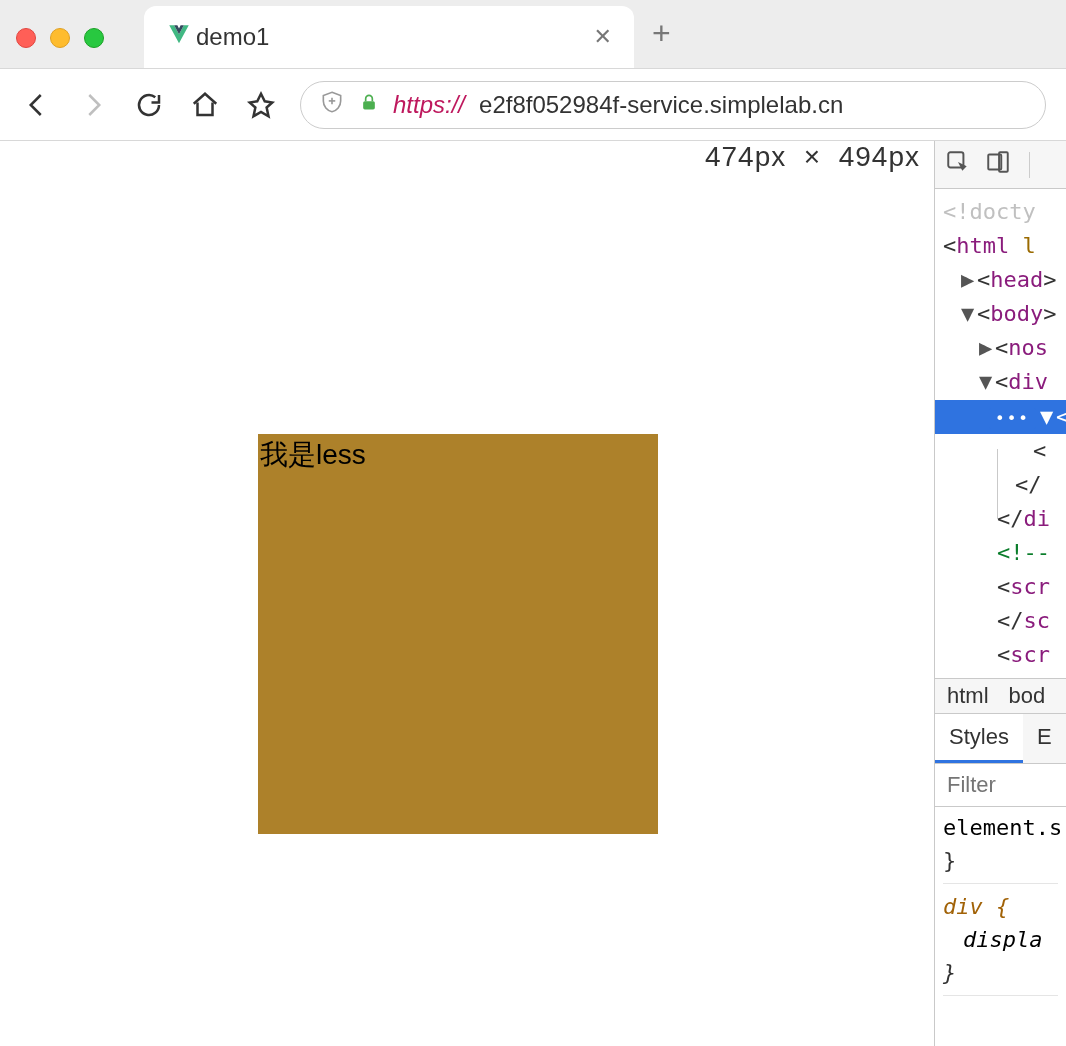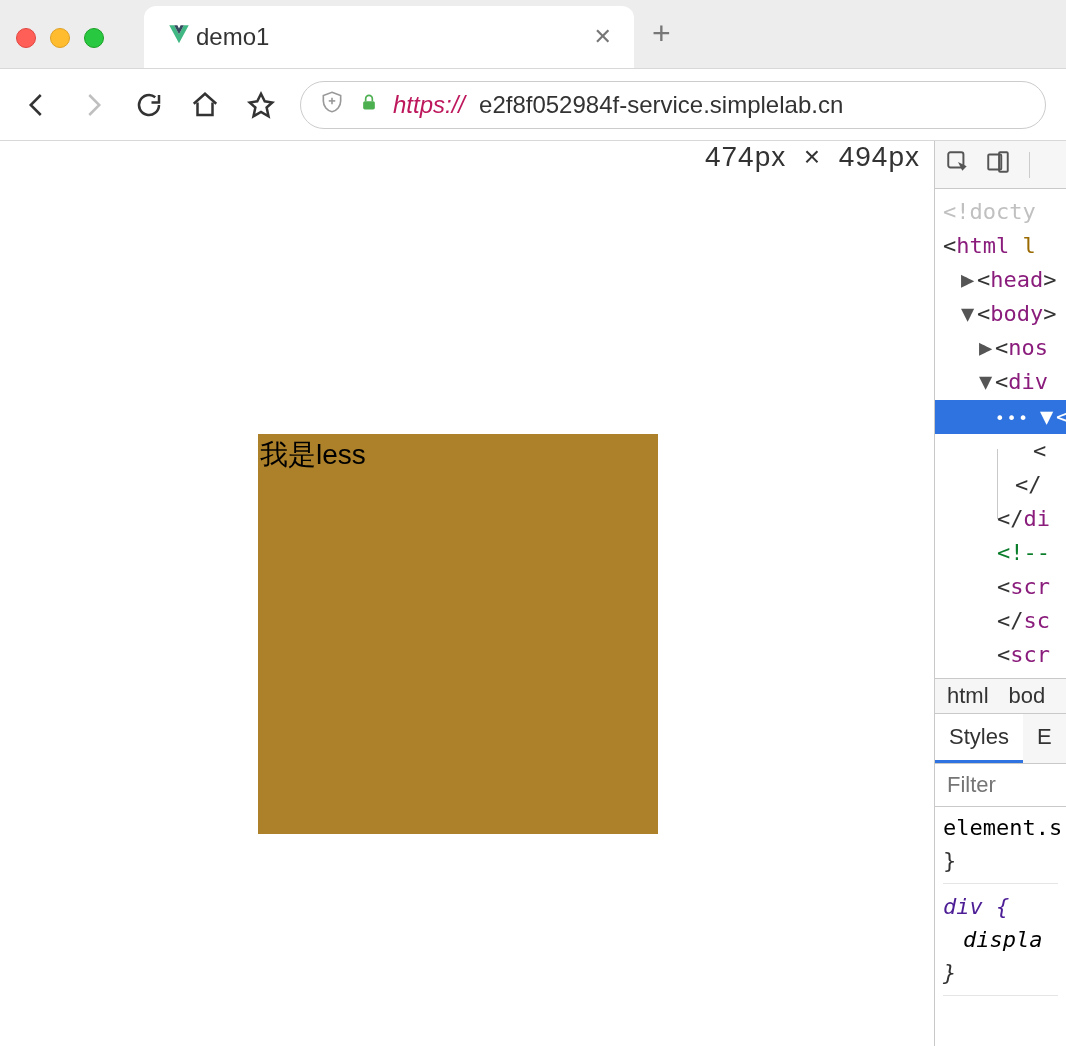--- a/index.html
+++ b/index.html
@@ -210,21 +210,21 @@
   }
 
   .css-panel{
     font-family:Menlo,monospace;
     font-size:22px;
     line-height:1.5;
     padding:4px 8px;
     overflow:hidden;
   }
   .css-block{border-bottom:1px solid #e5e5e5;padding-bottom:6px;margin-bottom:6px;}
-  .selector-i{font-style:italic;color:#4c1d95;}
+  .selector-i{font-style:italic;color:#a16207;}
   .prop{color:#000000;margin-left:20px;font-style:italic;}
   .brace{color:#333;}
 </style>
 </head>
 <body>
 
 <div class="browser-chrome">
   <div class="traffic-lights">
     <div class="tl red"></div>
     <div class="tl yellow"></div>

